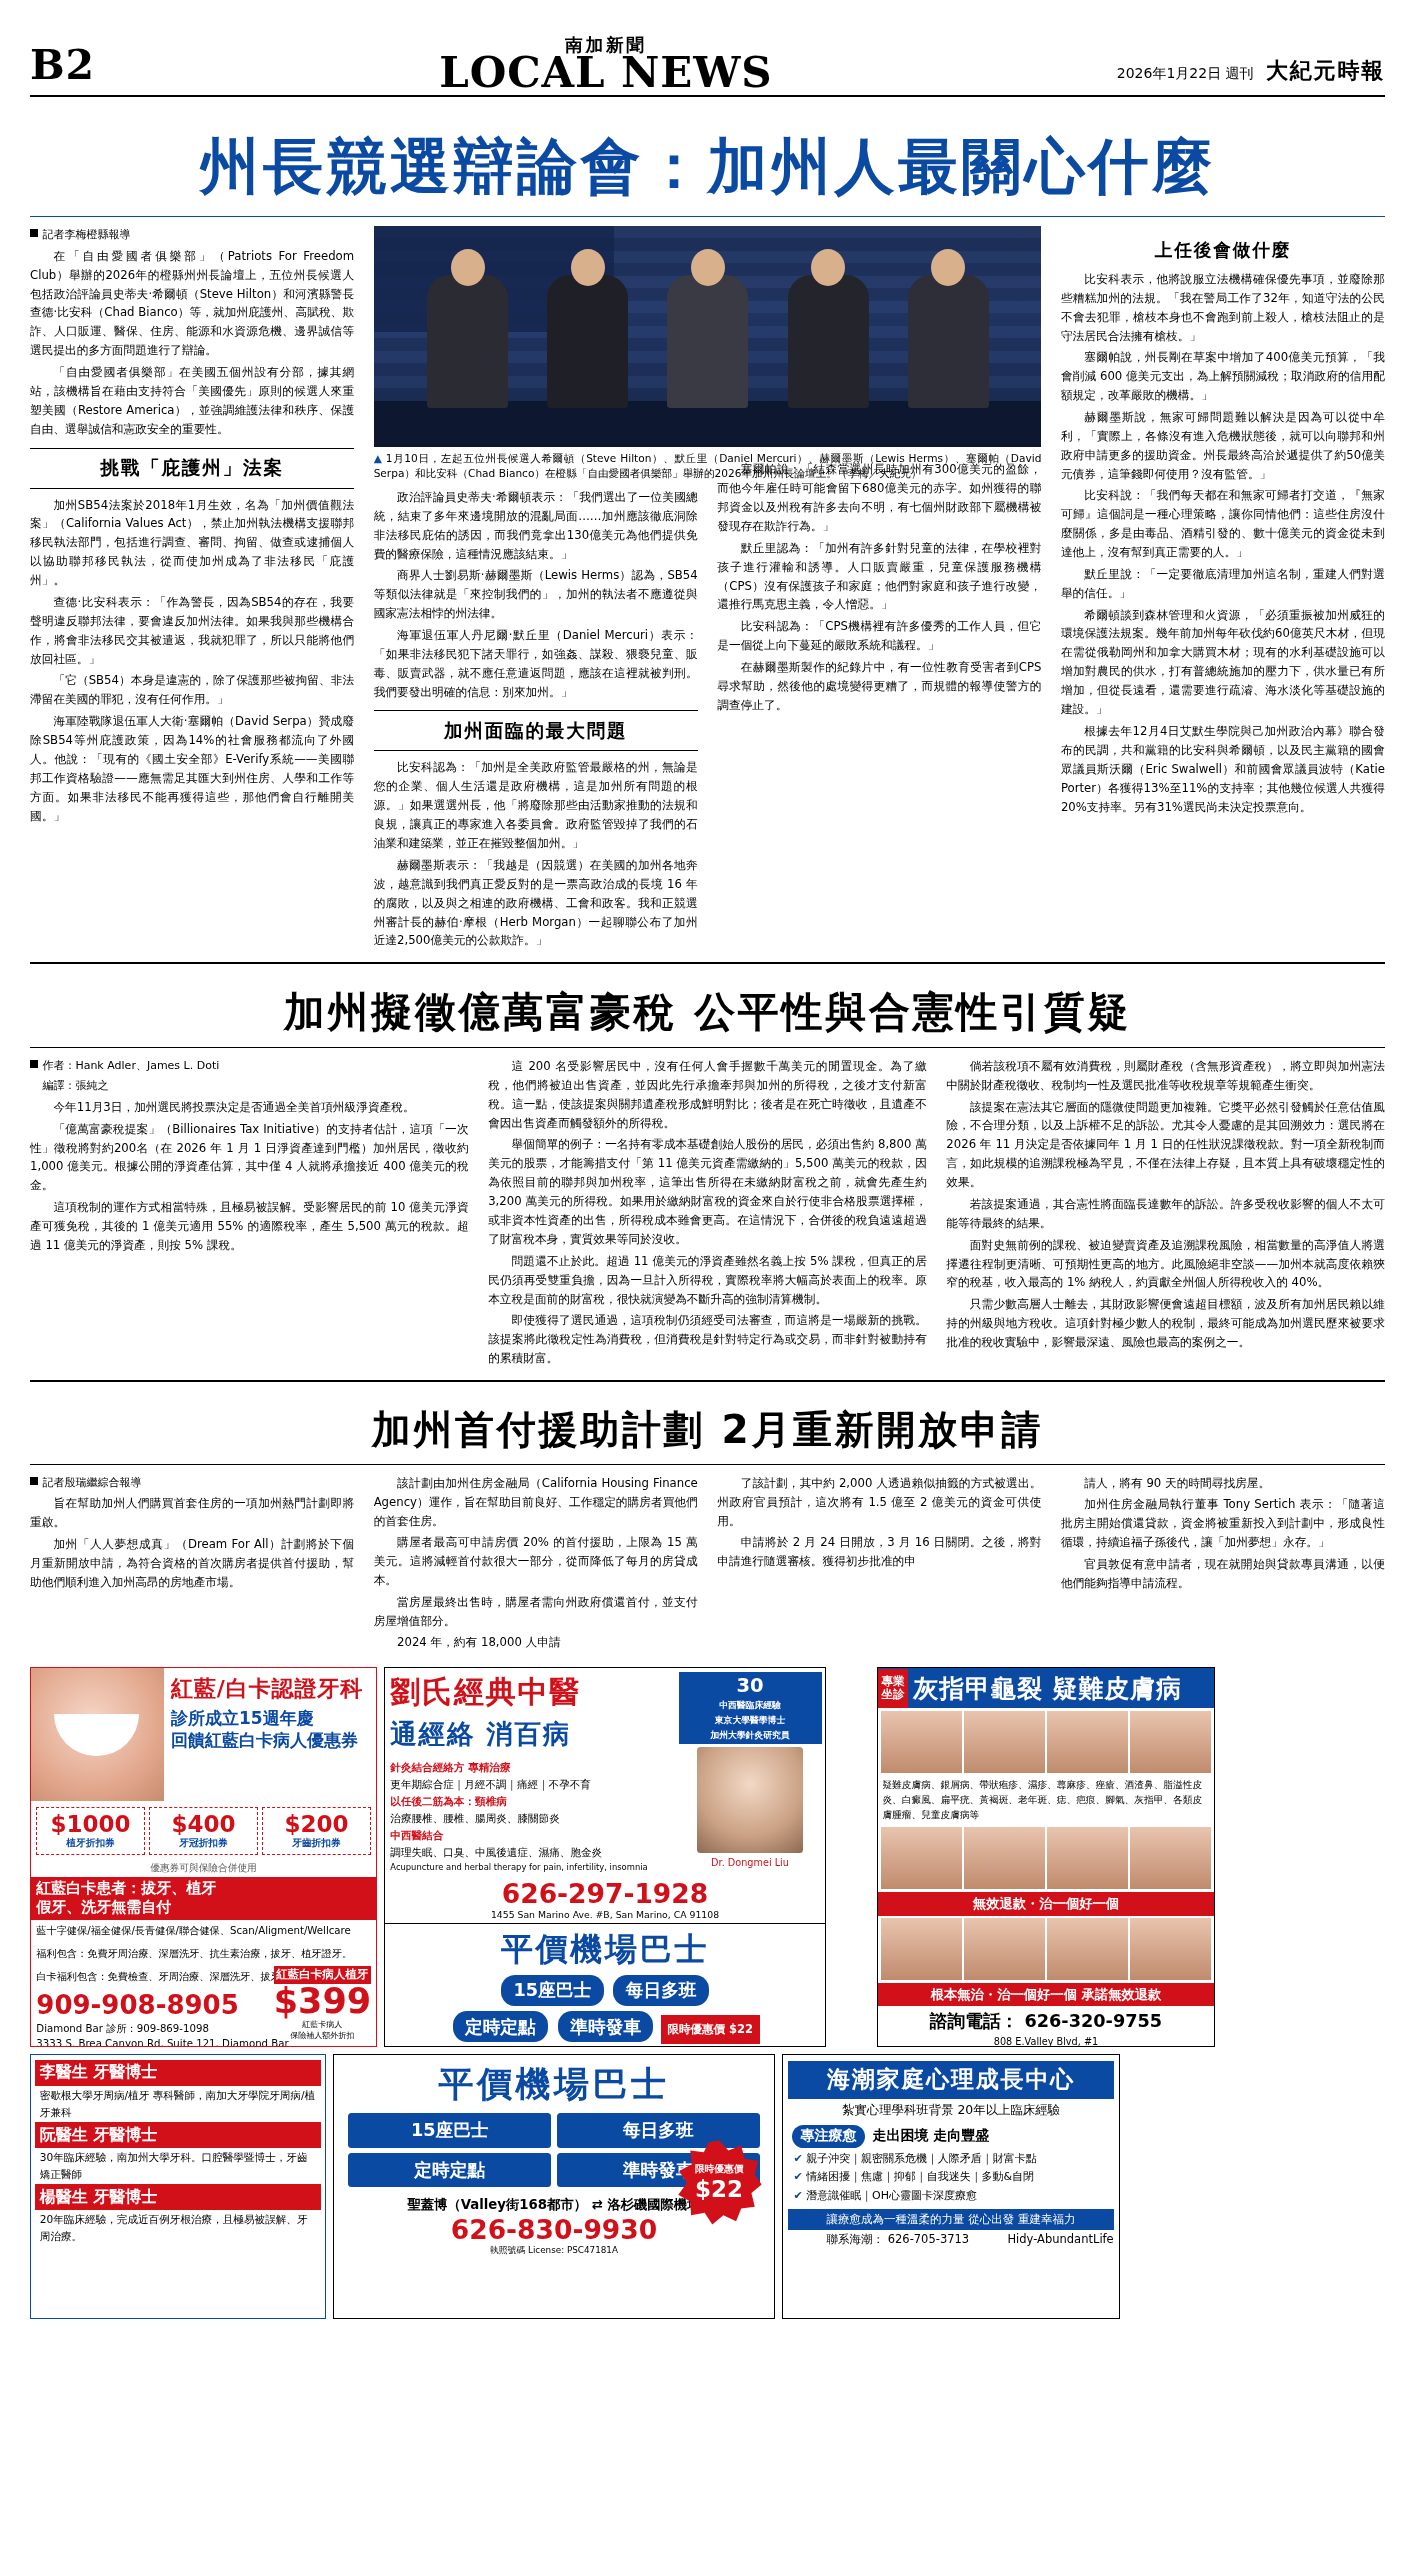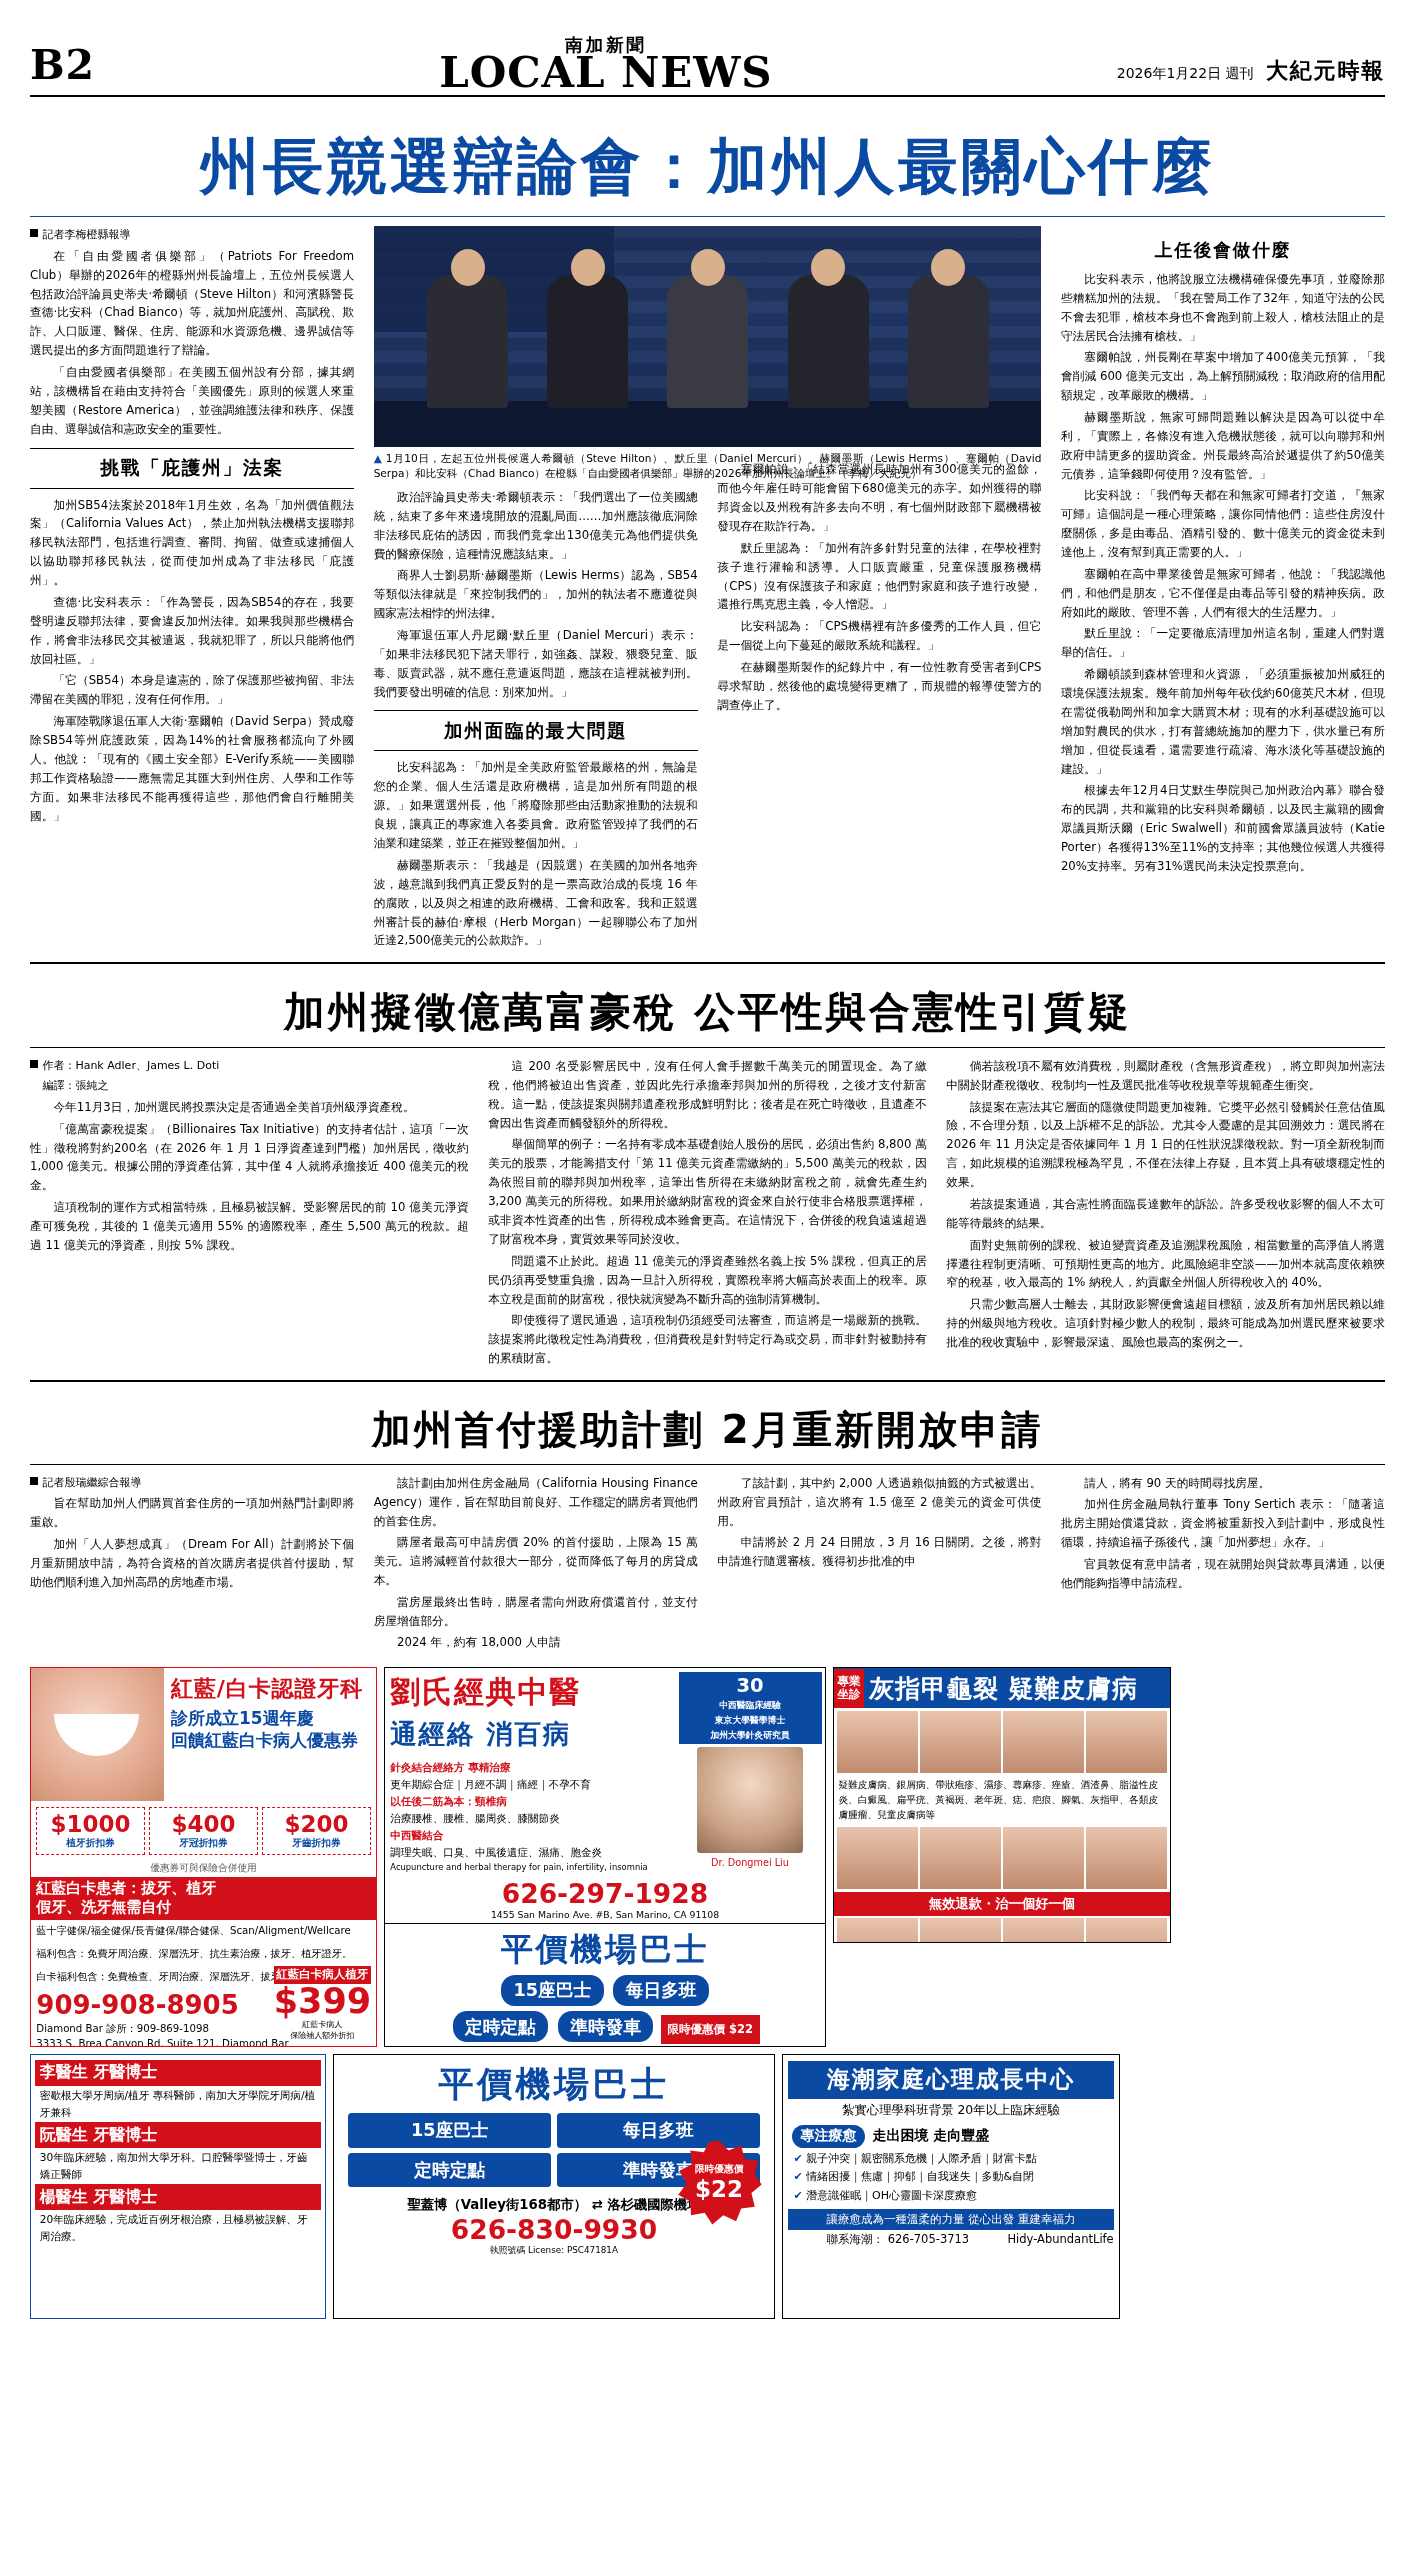--- a/index.html
+++ b/index.html
@@ -113,21 +113,21 @@
   .tcm-doc { width:106px; height:106px; margin:3.5px auto; border-radius:3.5px;
      background:radial-gradient(circle at 50% 35%, #f3d9c6, #caa184 60%, #8d6a53);}
   .tcm-docname{ font-size:9.7px; color:#d2101a;}
   .tcm-phone { text-align:center; color:#d2101a; font-size:26.5px; font-weight:700; }
   .tcm-addr { text-align:center; font-size:9.3px; }
   .tcm-bus { border-top:1.8px solid #000; margin-top:3.5px; padding-top:3.5px; text-align:center;}
   .tcm-bus .t { color:#0b4aa2; font-size:32px; font-weight:700; letter-spacing:2.7px;}
   .tcm-bus .pill { display:inline-block; background:#0b4aa2; color:#fff; font-size:17.7px; font-weight:700; padding:3.5px 12.4px; border-radius:14px; margin:2.7px;}
   .tcm-bus .star { display:inline-block; background:#d2101a; color:#fff; font-size:11.5px; font-weight:700; padding:7px; }
 
-  .ad-derm { width:338px; height:276px; }
+  .ad-derm { width:338px; height:380px;margin-left:44px; }
   .derm-head { background:#0b4aa2; color:#fff; display:flex; align-items:center; }
   .derm-badge { background:#d2101a; font-size:11.5px; font-weight:700; padding:5.3px 3.5px; line-height:1.2; text-align:center;}
   .derm-t { font-size:25px; font-weight:700; letter-spacing:0.9px; padding:3.5px 5.3px;}
   .derm-photos { display:flex; gap:1.8px; padding:2.7px; }
   .derm-photos div { flex:1; height:62px; background:linear-gradient(#e9c4ae,#c08b6d);}
   .derm-txt { font-size:9.7px; line-height:1.5; padding:2.7px 4.4px;}
   .derm-red { background:#d2101a; color:#fff; font-size:13.3px; font-weight:700; text-align:center; padding:2.7px;}
   .derm-phone { font-size:17.7px; font-weight:700; text-align:center; padding:2.7px;}
   .derm-addr { font-size:9.7px; text-align:center; }
 
@@ -232,21 +232,20 @@
       <p>比安科認為：「CPS機構裡有許多優秀的工作人員，但它是一個從上向下蔓延的嚴敗系統和議程。」</p>
       <p>在赫爾墨斯製作的紀錄片中，有一位性教育受害者到CPS尋求幫助，然後他的處境變得更糟了，而規體的報導使警方的調查停止了。</p>
     </div>
 
     <div class="col">
       <div class="subhead plain" style="text-align:center">上任後會做什麼</div>
       <p>比安科表示，他將說服立法機構確保優先事項，並廢除那些糟糕加州的法規。「我在警局工作了32年，知道守法的公民不會去犯罪，槍枝本身也不會跑到前上殺人，槍枝法阻止的是守法居民合法擁有槍枝。」</p>
       <p>塞爾帕說，州長剛在草案中增加了400億美元預算，「我會削減 600 億美元支出，為上解預關減稅；取消政府的信用配額規定，改革嚴敗的機構。」</p>
       <p>赫爾墨斯說，無家可歸問題難以解決是因為可以從中牟利，「實際上，各條沒有進入危機狀態後，就可以向聯邦和州政府申請更多的援助資金。州長最終高洽於遞提供了約50億美元債券，這筆錢即何使用？沒有監管。」</p>
       <p>比安科說：「我們每天都在和無家可歸者打交道，『無家可歸』這個詞是一種心理策略，讓你同情他們：這些住房沒什麼關係，多是由毒品、酒精引發的、數十億美元的資金從未到達他上，沒有幫到真正需要的人。」</p>
-      <p>塞爾帕在高中畢業後曾是無家可歸者，他說：「我認識他們，和他們是朋友，它不僅僅是由毒品等引發的精神疾病。政府如此的嚴敗、管理不善，人們有很大的生活壓力。」</p>
       <p>默丘里說：「一定要徹底清理加州這名制，重建人們對選舉的信任。」</p>
       <p>希爾頓談到森林管理和火資源，「必須重振被加州威狂的環境保護法規案。幾年前加州每年砍伐約60億英尺木材，但現在需從俄勒岡州和加拿大購買木材；現有的水利基礎設施可以增加對農民的供水，打有普總統施加的壓力下，供水量已有所增加，但從長遠看，還需要進行疏濬、海水淡化等基礎設施的建設。」</p>
       <p>根據去年12月4日艾默生學院與己加州政治內幕》聯合發布的民調，共和黨籍的比安科與希爾頓，以及民主黨籍的國會眾議員斯沃爾（Eric Swalwell）和前國會眾議員波特（Katie Porter）各獲得13%至11%的支持率；其他幾位候選人共獲得20%支持率。另有31%選民尚未決定投票意向。</p>
     </div>
   </div>
 
   <div class="rule-black3" style="margin-top:8.8px"></div>
   <div class="headline2">加州擬徵億萬富豪稅 公平性與合憲性引質疑</div>
   <div class="rule-black2"></div>
 

